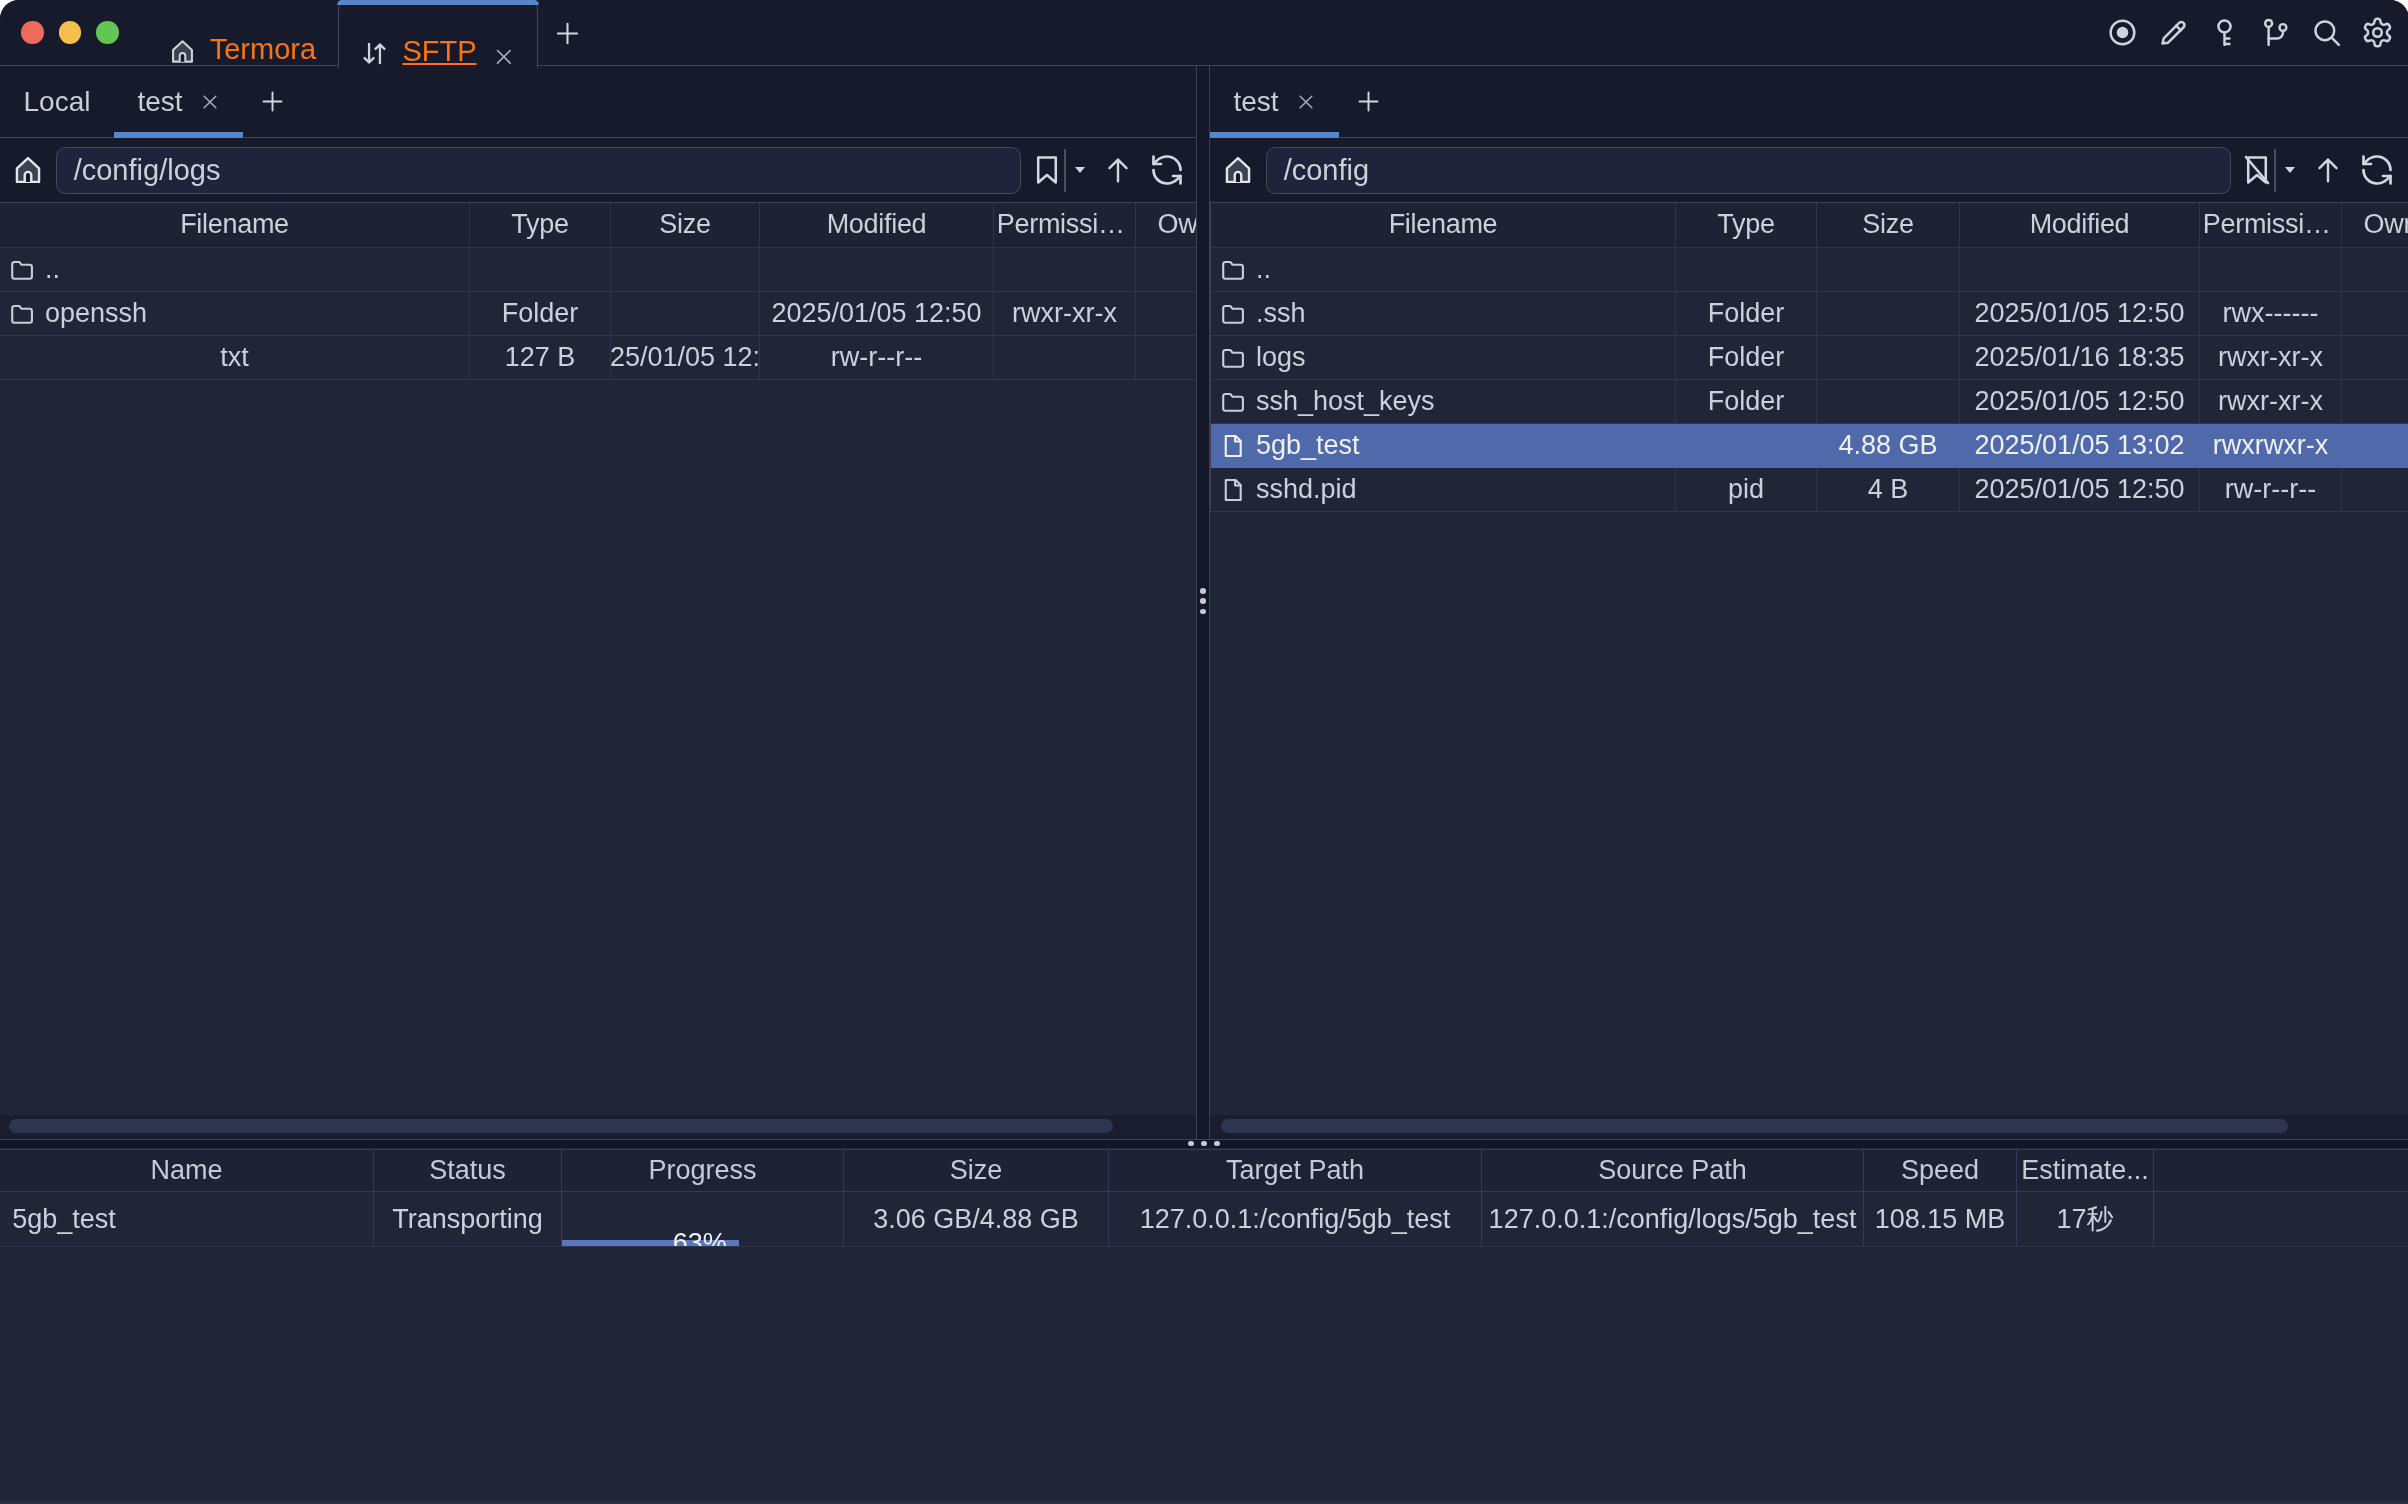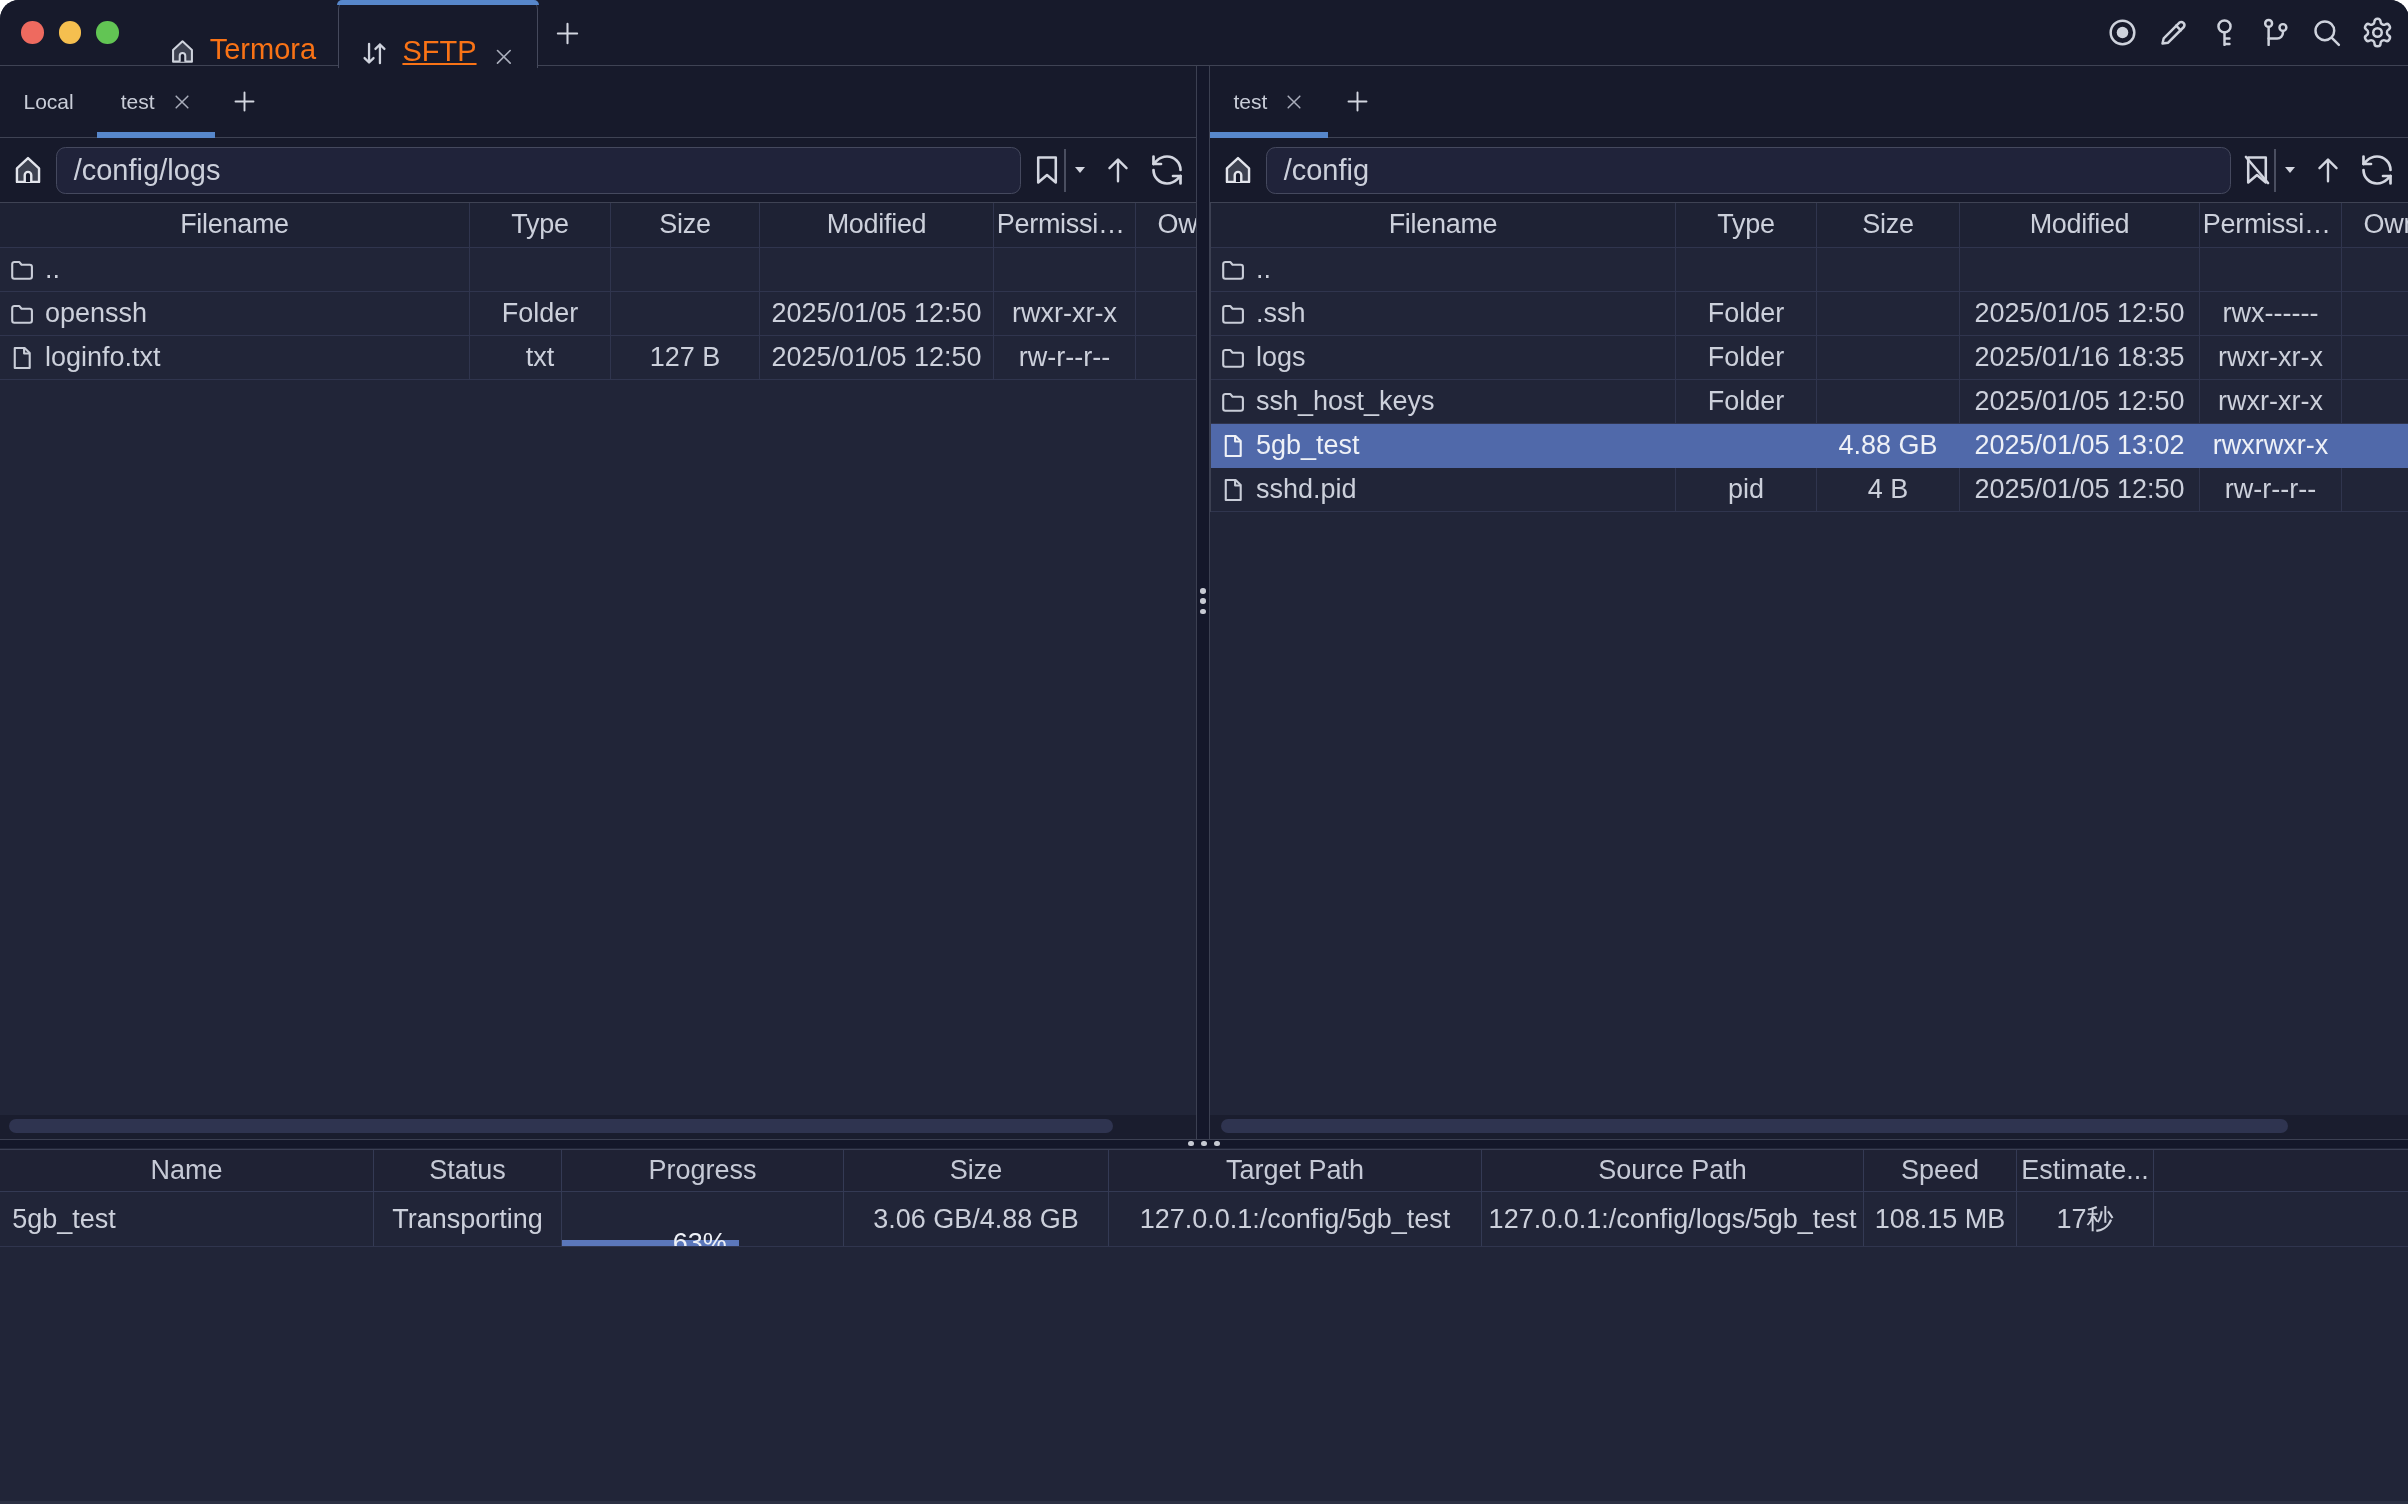--- a/index.html
+++ b/index.html
@@ -55,21 +55,21 @@
   }
   .vsplit .grip { position:absolute; top:522px; display:flex; flex-direction:column; gap:4.7px; }
   .vsplit .grip i, .hsplit .grip i { width:5.6px; height:5.6px; border-radius:50%; background:#c7cad3; display:block; }
 
   .ptabs {
     height:72px; background:#171a2b; border-bottom:1.9px solid #3f4354;
     display:flex; align-items:stretch; flex:none;
   }
   .ptab {
     display:flex; align-items:center; gap:17px; padding:0 23.5px;
-    font-size:21px; color:#c9cdd8; position:relative;
+    font-size:28px; color:#c9cdd8; position:relative;
   }
   .ptab.active::after {
     content:""; position:absolute; left:0; right:0; bottom:-1.9px; height:6.6px; background:#5787cb;
   }
   .ptab .closex { width:20px; height:20px; color:#a9adbb; }
   .ptab-add { display:flex; align-items:center; padding:0 16px; }
   .ptab-add .plus { width:27px; height:27px; color:#d3d6e0; }
 
   .ptoolbar {
     height:65px; background:#171a2b; border-bottom:1.9px solid #3f4354;
@@ -392,28 +392,20 @@
                 <span>openssh</span>
               </div>
               <div class="fc">Folder</div>
               <div class="fc"></div>
               <div class="fc">2025/01/05 12:50</div>
               <div class="fc">rwxr-xr-x</div>
               <div class="fc"></div>
             </div>
 
             <div class="frow" style="grid-template-columns:470px 141px 149px 234px 142px 122px">
-              <div class="fc name">
-                <span class="fic">
-                  <svg class="ic" viewBox="0 0 30 30" width="28" height="28">
-                    <use href="#i-file"></use>
-                  </svg>
-                </span>
-                <span>loginfo.txt</span>
-              </div>
               <div class="fc">txt</div>
               <div class="fc">127 B</div>
               <div class="fc">2025/01/05 12:50</div>
               <div class="fc">rw-r--r--</div>
               <div class="fc"></div>
             </div>
           </div>
       </div>
       <div class="hscroll">
         <div class="hthumb" style="left: 8.5px; width: 1104px;"></div>

